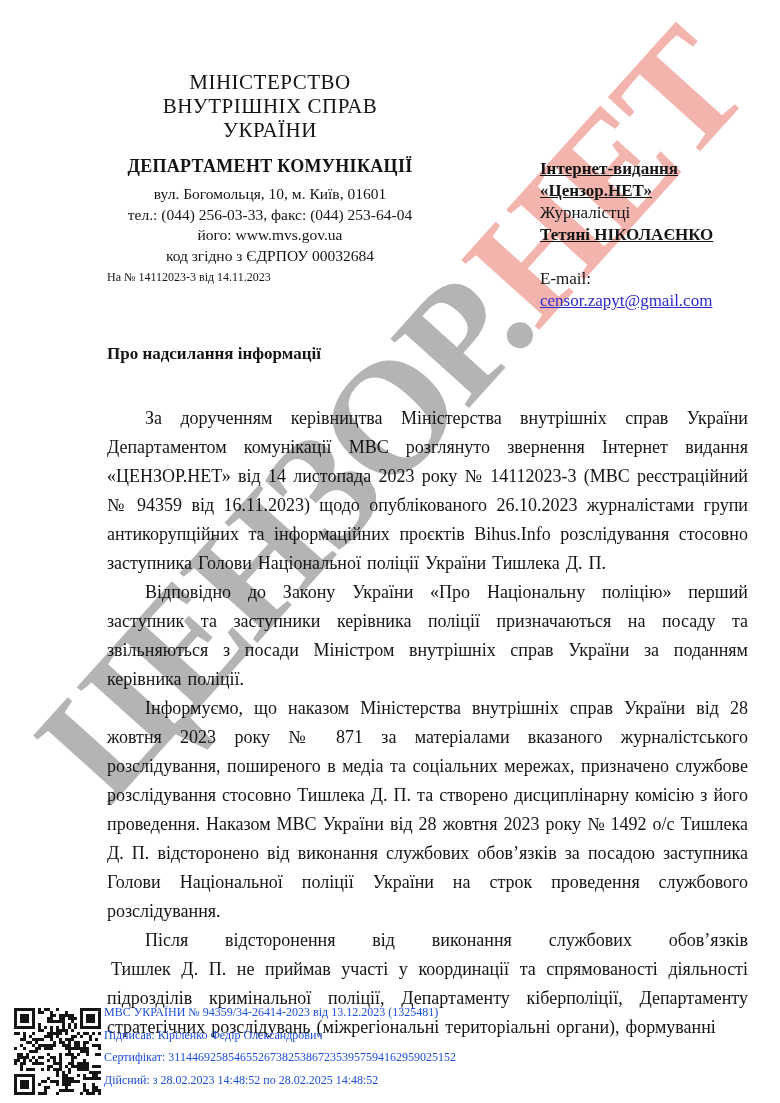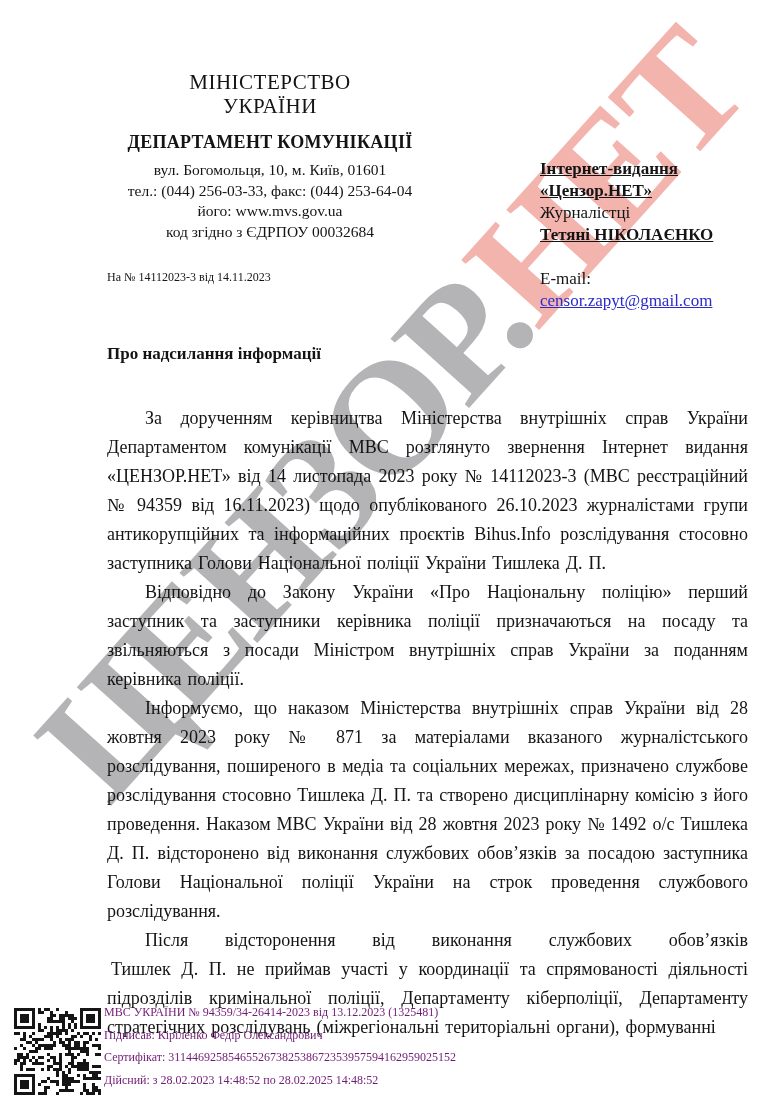--- a/index.html
+++ b/index.html
@@ -49,35 +49,36 @@
     font-size:18px;line-height:29px;
     text-align:justify;
     word-spacing:1.5px;
   }
   .body-text p{margin:0;text-indent:38px;}
   .body-text p.stretch{text-align-last:justify;}
   .body-text p.noindent{text-indent:4px;}
   
   .footer{position:absolute;left:14px;top:1006px;width:740px;}
   .qr{position:absolute;left:0;top:2px;width:87px;height:87px;}
-  .sig-lines{position:absolute;left:90px;top:0;font-size:12px;line-height:13px;color:#701a75;}
+  .sig-lines{position:absolute;left:90px;top:0;font-size:12px;line-height:13px;color:#1d4ed8;}
   .sig-lines div{margin-bottom:9.5px;white-space:nowrap;}
 </style>
 </head>
 <body>
 
 <div class="page">
 
   <div class="watermark" aria-hidden="true"><span style="color: rgb(174, 174, 176);">ЦЕНЗОР.</span><span style="color: rgb(242, 174, 168);">НЕТ</span></div>
 
   <div class="content">
 
     <div class="org-block">
       <div class="ministry">
         <div>МІНІСТЕРСТВО</div>
+        <div>ВНУТРІШНІХ СПРАВ</div>
         <div>УКРАЇНИ</div>
       </div>
       <div class="dept">ДЕПАРТАМЕНТ КОМУНІКАЦІЇ</div>
       <div class="addr">
         <div>вул. Богомольця, 10, м. Київ, 01601</div>
         <div>тел.: (044) 256-03-33, факс: (044) 253-64-04</div>
         <div>його: www.mvs.gov.ua</div>
         <div>код згідно з ЄДРПОУ 00032684</div>
       </div>
     </div>

